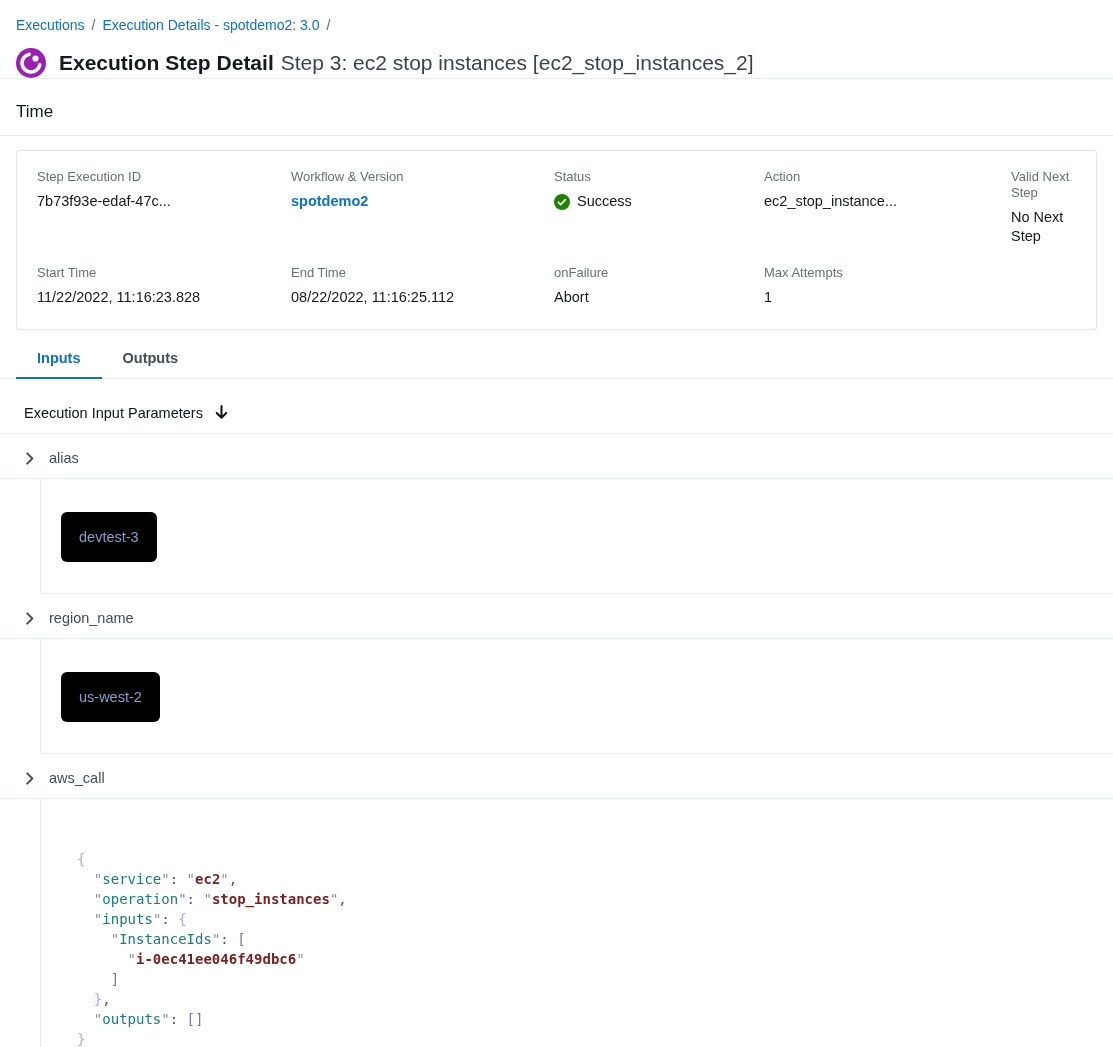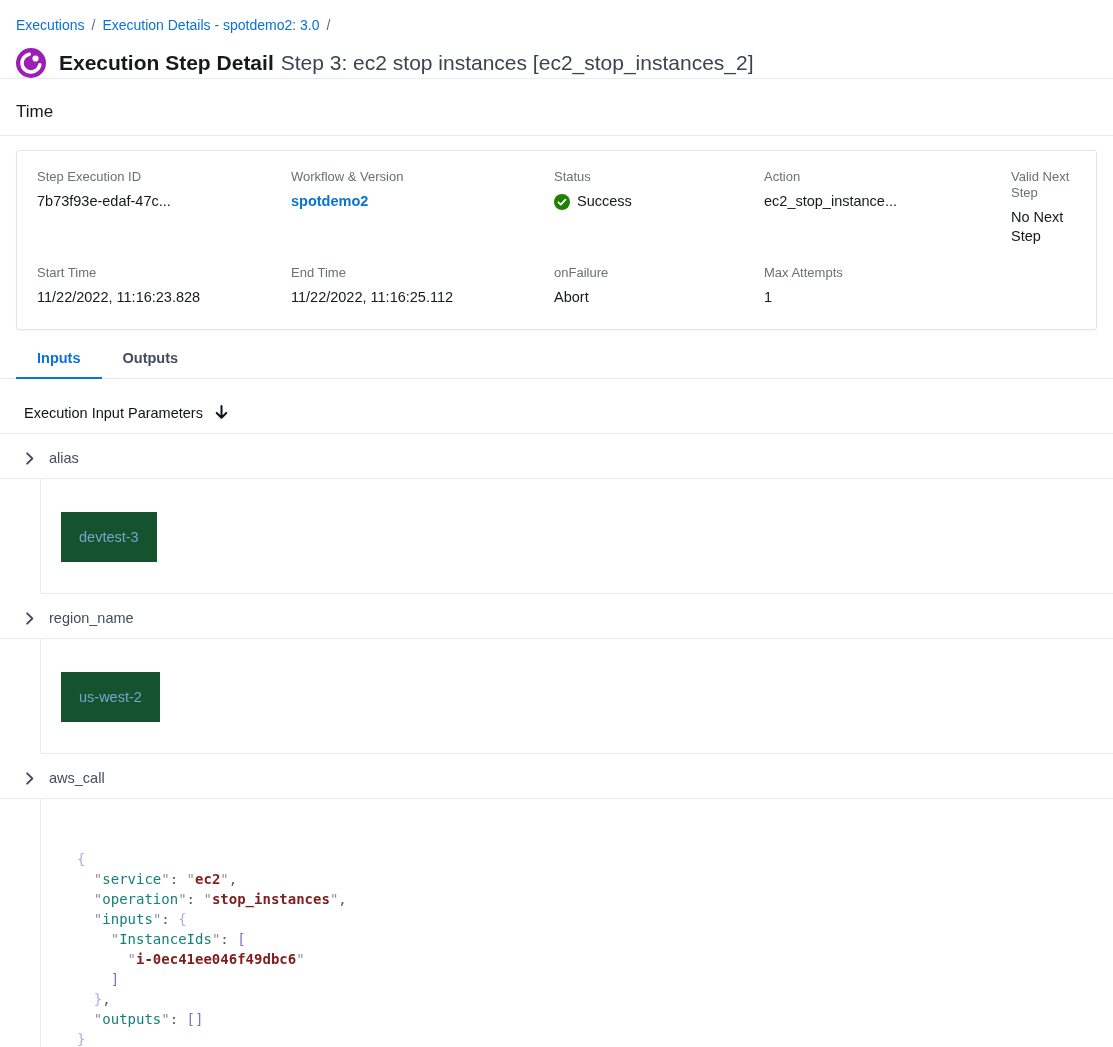--- a/index.html
+++ b/index.html
@@ -51,21 +51,21 @@
   
   .params-header { display: flex; align-items: center; gap: 10px; padding: 25px 0 12px 24px; border-bottom: 1px solid #e9ebed; font-size: 14.5px; font-weight: 400; color: #0f141a; }
   .arrow-icon { width: 17px; height: 17px; display: inline-flex; }
 
   
   .expander { display: flex; align-items: center; gap: 12px; padding: 16px 0 12px 22px; border-bottom: 1px solid #e9ebed; cursor: pointer; }
   .chev { width: 15px; height: 15px; display: inline-flex; flex: none; }
   .exp-label { font-size: 14.5px; color: #414d5c; }
 
   .panel { margin-left: 40px; border-left: 1px solid #e9ebed; border-bottom: 1px solid #e9ebed; padding: 33px 0 31px 20px; }
-  .chip { display: inline-block; background: #14532d; color: #7aa3d1; font-size: 14.5px; line-height: 18px; padding: 16px 18px; border-radius: 0; cursor: default; }
+  .chip { display: inline-block; background: #000000; color: #7aa3d1; font-size: 14.5px; line-height: 18px; padding: 16px 18px; border-radius: 6px; cursor: default; }
 
   
   .code-panel { margin-left: 40px; border-left: 1px solid #e9ebed; border-bottom: 1px solid #e9ebed; padding: 50px 0 6px 36px; }
   .code { font-family: "DejaVu Sans Mono", "Liberation Mono", monospace; font-size: 14px; line-height: 20px; }
   .code-line { white-space: pre; }
   .tok-p { color: #16191f; }
   .tok-q { color: #8a919e; }
   .tok-k { color: #128178; }
   .tok-s { color: #7f1d1d; font-weight: bold; }
   .tok-c { color: #545b64; }
@@ -133,21 +133,21 @@
         <div class="f-value">No Next Step</div>
       </div>
 
       <div class="field">
         <div class="f-label">Start Time</div>
         <div class="f-value">11/22/2022, 11:16:23.828</div>
       </div>
 
       <div class="field">
         <div class="f-label">End Time</div>
-        <div class="f-value">11/22/2022, 11:16:25.112</div>
+        <div class="f-value">08/22/2022, 11:16:25.112</div>
       </div>
 
       <div class="field">
         <div class="f-label">onFailure</div>
         <div class="f-value">Abort</div>
       </div>
 
       <div class="field">
         <div class="f-label">Max Attempts</div>
         <div class="f-value">1</div>

